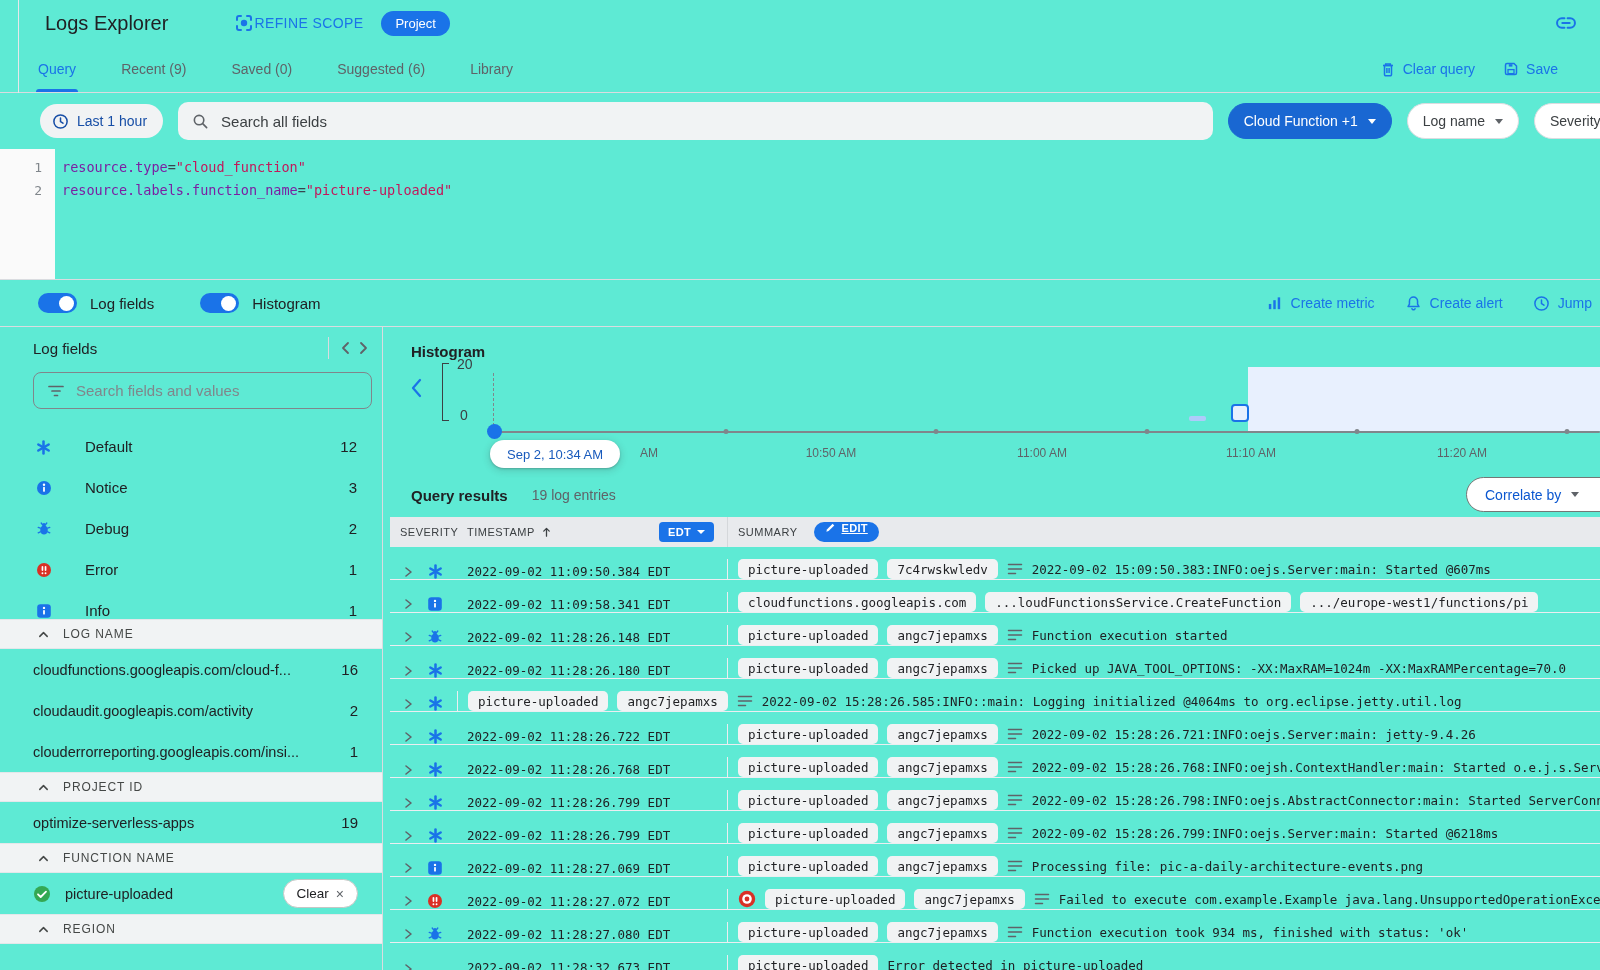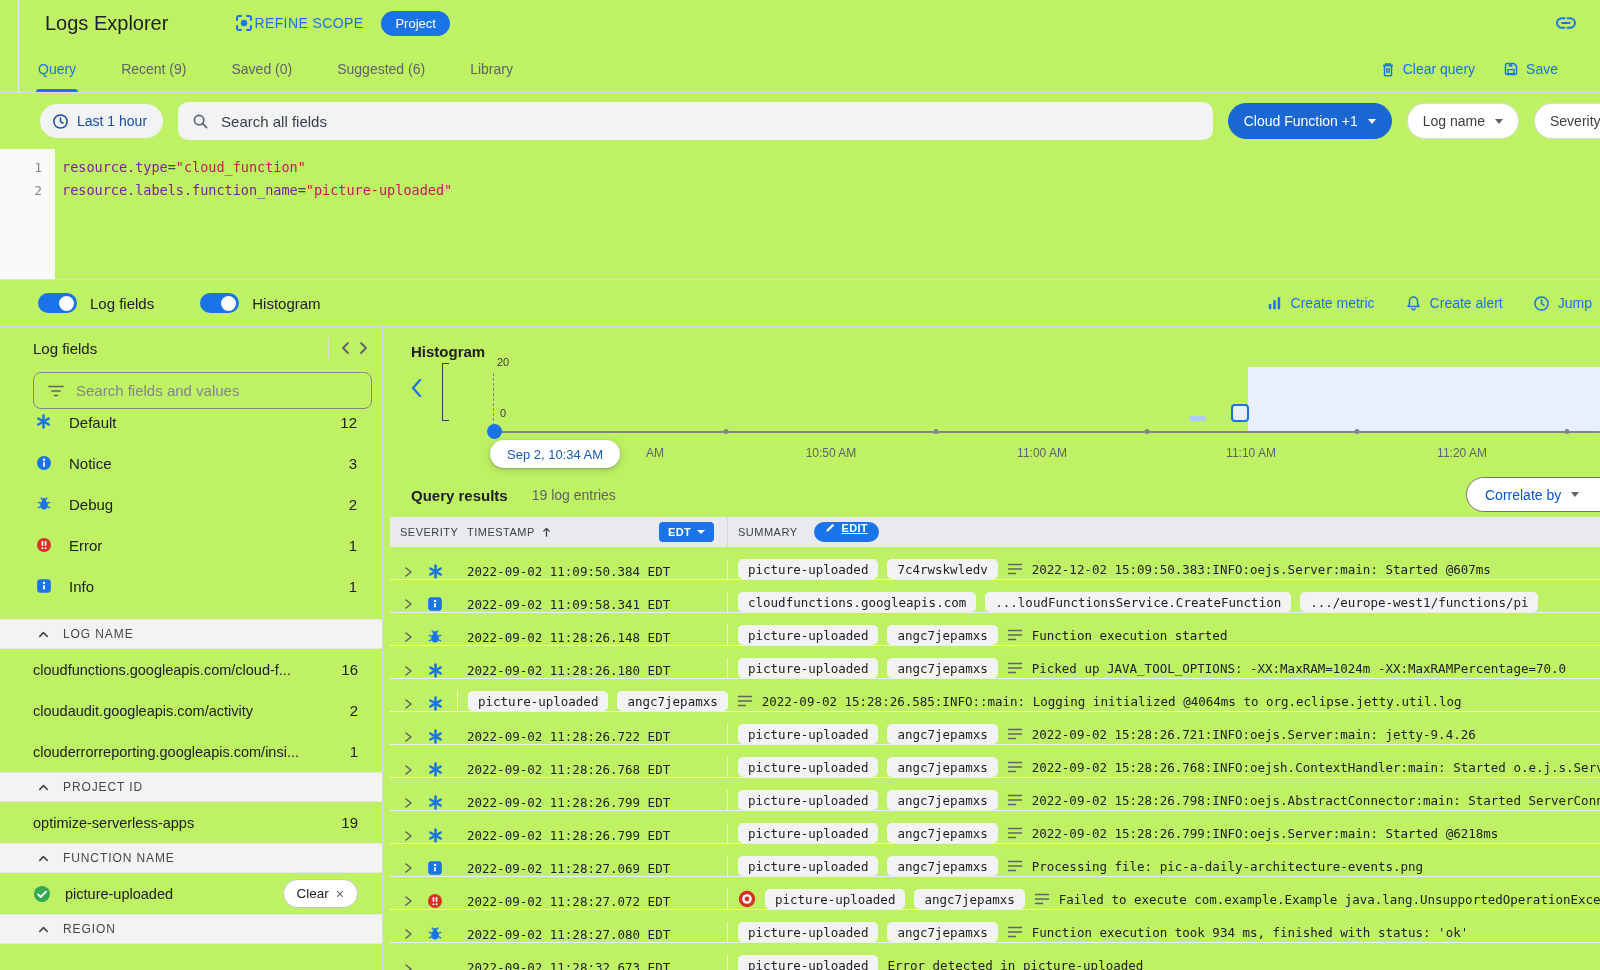--- a/index.html
+++ b/index.html
@@ -1,18 +1,18 @@
 <!DOCTYPE html>
 <html><head>
 <meta charset="utf-8">
 <style>
   *{margin:0;padding:0;box-sizing:border-box;}
   html,body{background:#fff;}
   body{font-family:"Liberation Sans","DejaVu Sans",sans-serif;color:#202124;}
-  .app{position:relative;width:1600px;height:970px;overflow:hidden;background:#bef264;}
+  .app{position:relative;width:1600px;height:970px;overflow:hidden;background:#5eead4;}
   button{font-family:inherit;border:none;background:none;cursor:pointer;color:inherit;}
   input{font-family:inherit;border:none;outline:none;background:transparent;}
   svg{flex:none;display:block;}
 
   
   .topbar{height:46px;display:flex;align-items:center;padding:0 22px 0 45px;position:relative;}
   .rail-line{position:absolute;left:18px;top:0;width:1px;height:93px;background:#e6e8eb;}
   .app-title{font-size:20px;font-weight:400;color:#202124;}
   .refine{display:flex;align-items:center;margin-left:66px;color:#1a73e8;font-size:14px;font-weight:500;letter-spacing:.4px;}
   .scope-badge{margin-left:18px;background:#1a73e8;color:#fff;font-size:13px;font-weight:500;padding:5px 14px;border-radius:13px;}
@@ -58,41 +58,41 @@
 
   
   .main{display:flex;height:643px;}
   .logfields{width:383px;flex:none;border-right:1px solid #dadce0;overflow:hidden;}
   .lf-header{height:42px;display:flex;align-items:center;padding:0 14px 0 33px;}
   .lf-title{font-size:15px;font-weight:500;}
   .lf-collapse{margin-left:auto;display:flex;gap:9px;align-items:center;border-left:1px solid #dadce0;padding-left:12px;height:22px;}
   .lf-search{margin:3px 10px 5px 33px;height:37px;border:1px solid #80868b;border-radius:8px;display:flex;align-items:center;gap:11px;padding:0 13px;}
   .lf-search input{flex:1;font-size:15px;color:#202124;}
   .lf-search input::placeholder{color:#80868b;opacity:1;}
-  .sev-row{height:41px;display:flex;align-items:flex-start;padding:0 25px 0 36px;cursor:pointer;}
+  .sev-row{height:41px;display:flex;align-items:flex-end;padding:0 25px 0 36px;cursor:pointer;gap:16px;}
   .sev-icon{width:17px;display:flex;}
   .sev-label{margin-left:16px;font-size:15px;}
   .sev-count{margin-left:auto;font-size:15px;}
   .lf-section-header{height:30px;background:#f1f3f4;border-top:1px solid #e4e7ea;border-bottom:1px solid #e4e7ea;display:flex;align-items:center;gap:13px;padding-left:37px;font-size:12px;font-weight:500;color:#444746;letter-spacing:.9px;cursor:pointer;}
   .lf-item{height:41px;display:flex;align-items:center;padding:0 24px 0 33px;font-size:14.5px;cursor:pointer;}
   .lf-item-label{white-space:nowrap;overflow:hidden;}
   .lf-item-count{margin-left:auto;padding-left:8px;font-size:15px;}
   .lf-item .check{display:none;margin-right:14px;}
   .lf-item.sel .check{display:flex;}
   .clear-pill{display:none;margin-left:auto;align-items:center;gap:7px;border:1px solid #c4c7c5;border-radius:15px;height:29px;padding:0 13px;font-size:13.5px;color:#202124;background:#fff;}
   .lf-item.sel .clear-pill{display:flex;}
   .clear-x{color:#5f6368;font-size:14px;line-height:1;}
 
   
   .content{flex:1;position:relative;overflow:hidden;}
   .histo{position:relative;height:146px;}
   .histo-title{position:absolute;left:28px;top:16px;font-size:15px;font-weight:700;}
   .histo-chev{position:absolute;left:26px;top:50px;}
   .y-bracket{position:absolute;left:59px;top:36px;width:7px;height:58px;border-left:1.5px solid #3c4043;border-top:1.5px solid #3c4043;border-bottom:1.5px solid #3c4043;}
-  .y-lab{position:absolute;font-size:11px;color:#3c4043;margin-left:40px;}
+  .y-lab{position:absolute;font-size:14px;color:#3c4043;}
   .selection{position:absolute;left:865px;right:0;top:40px;height:64px;background:#e8f0fe;}
   .baseline{position:absolute;left:112px;right:0;top:104px;height:2px;background:#80868b;border-radius:1px;}
   .tickdot{position:absolute;top:102px;width:5px;height:5px;border-radius:50%;background:#80868b;transform:translateX(-50%);}
   .dashline{position:absolute;left:110px;top:46px;height:58px;border-left:1.5px dashed #80868b;}
   .drag-dot{position:absolute;left:104px;top:97px;width:15px;height:15px;border-radius:50%;background:#1a73e8;z-index:3;cursor:ew-resize;}
   .mini-bar{position:absolute;left:806px;top:89px;width:17px;height:4.5px;background:#aecbfa;border-radius:2px;}
   .sel-handle{position:absolute;left:848px;top:77px;width:18px;height:18px;border:2px solid #1a73e8;background:#e8f0fe;border-radius:4px;z-index:2;cursor:ew-resize;}
   .time-pill{position:absolute;left:107px;top:113px;height:28px;display:flex;align-items:center;padding:0 17px;background:#fff;border-radius:14.5px;font-size:13px;font-weight:500;color:#185abc;white-space:nowrap;z-index:4;box-shadow:0 1px 2px rgba(60,64,67,.3),0 2px 6px 2px rgba(60,64,67,.15);}
   .x-label{position:absolute;top:119px;transform:translateX(-50%);font-size:12px;color:#5f6368;white-space:nowrap;}
 
@@ -459,21 +459,21 @@
             <div class="tickdot" style="left: 764px;"></div>
             <div class="tickdot" style="left: 974px;"></div>
             <div class="tickdot" style="left: 1184px;"></div>
           </div>
         <div class="mini-bar"></div>
         <div class="sel-handle"></div>
         <div class="dashline"></div>
         <div class="drag-dot"></div>
         <div class="time-pill">Sep 2, 10:34 AM</div>
         <div>
-            <div class="x-label" style="left: 272px;">AM</div>
+            <div class="x-label" style="left: 266px;">AM</div>
             <div class="x-label" style="left: 448px;">10:50 AM</div>
             <div class="x-label" style="left: 659px;">11:00 AM</div>
             <div class="x-label" style="left: 868px;">11:10 AM</div>
             <div class="x-label" style="left: 1079px;">11:20 AM</div>
           </div>
       </div>
 
       <div class="results-hd">
         <span class="results-title">Query results</span>
         <span class="results-count">19 log entries</span>
@@ -530,21 +530,21 @@
     <div class="row-c">
                 <span class="chip">picture-uploaded</span>
                 <span class="chip">7c4rwskwledv</span>
                 <svg width="16" height="14" viewBox="0 0 16 14">
                   <g stroke="#5f6368" stroke-width="1.5" stroke-linecap="round">
                     <line x1="1.5" y1="2.5" x2="14.5" y2="2.5"></line>
                     <line x1="1.5" y1="7" x2="14.5" y2="7"></line>
                     <line x1="1.5" y1="11.5" x2="8.5" y2="11.5"></line>
                   </g>
                 </svg>
-                <span class="sum-text">2022-12-02 15:09:50.383:INFO:oejs.Server:main: Started @607ms</span>
+                <span class="sum-text">2022-09-02 15:09:50.383:INFO:oejs.Server:main: Started @607ms</span>
               </div>
   </div>
 
   <div class="log-row">
     <div class="row-a">
       <span class="row-chevron">
         <svg width="12" height="12" viewBox="0 0 12 12">
                     <path d="M4 2 L9 6 L4 10" stroke="#5f6368" stroke-width="1.6" fill="none" stroke-linecap="round" stroke-linejoin="round"></path>
                   </svg>
       </span>

